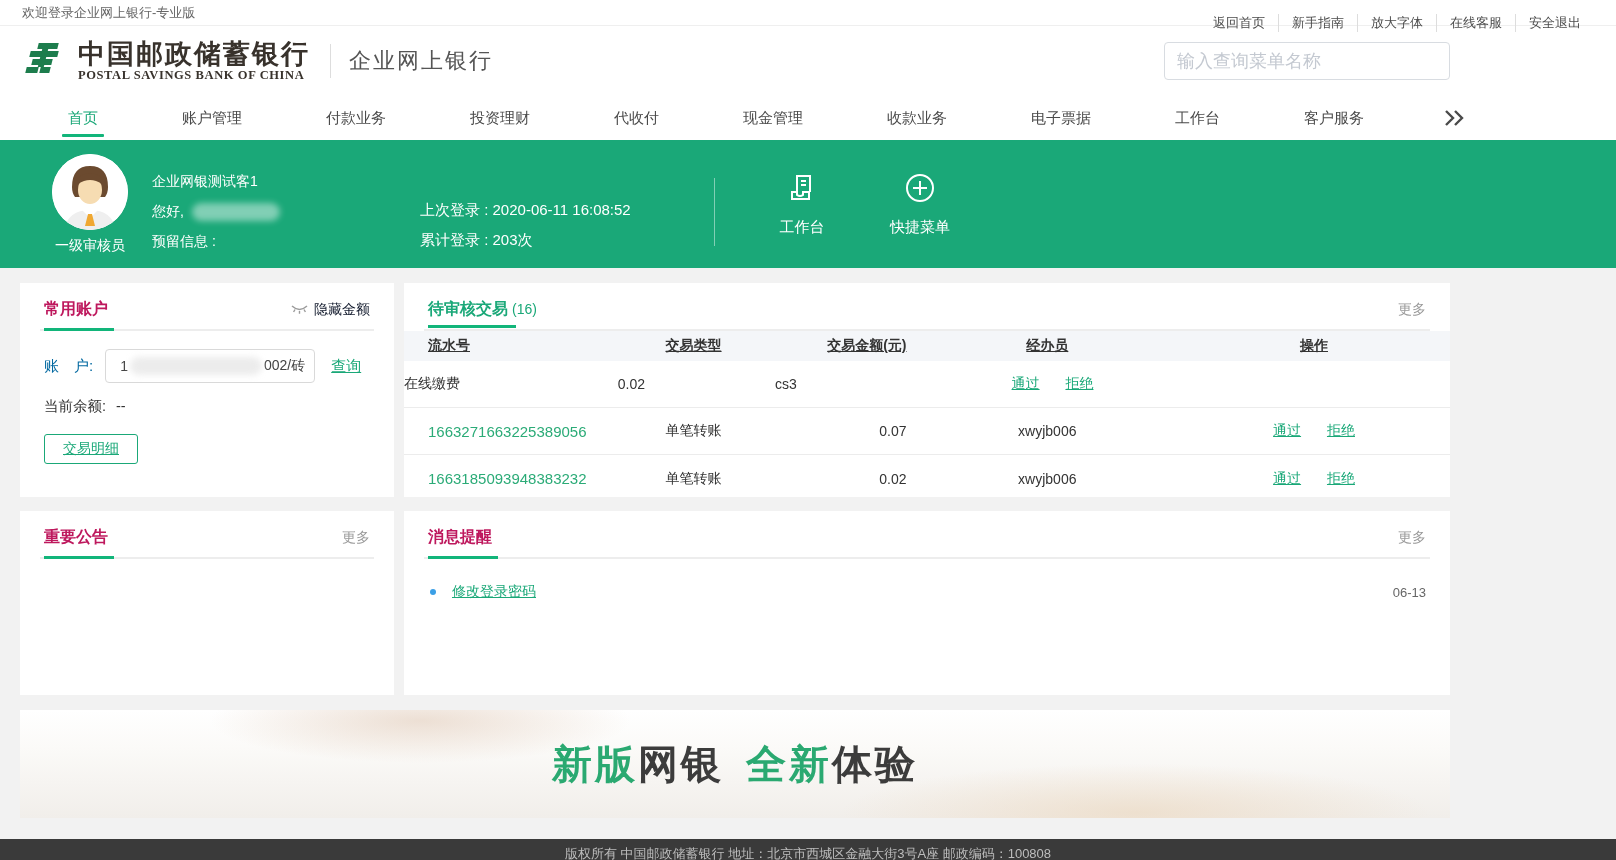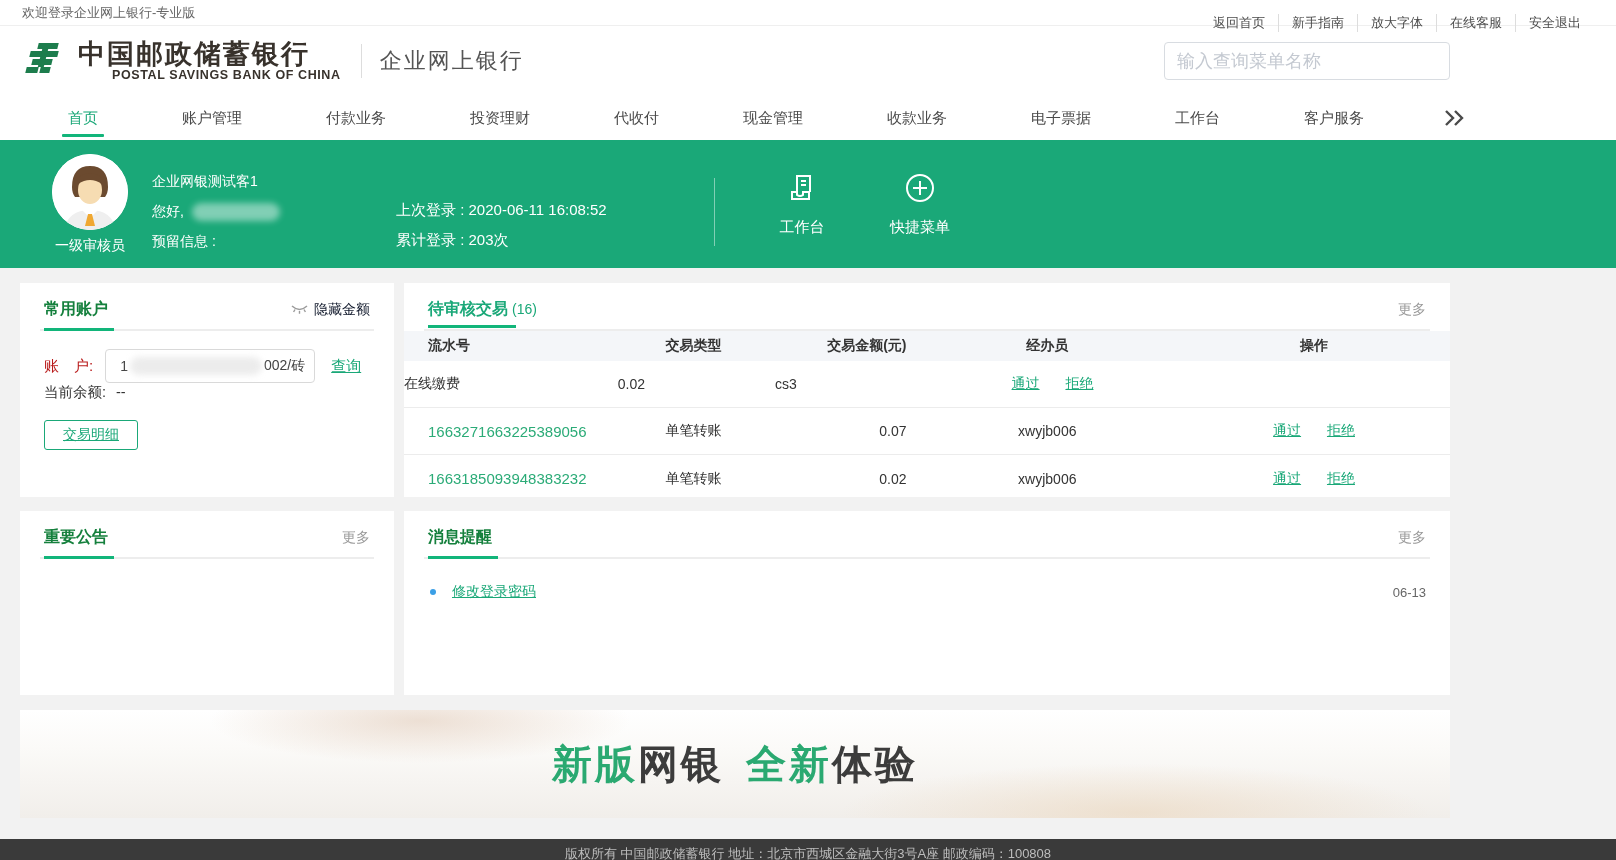--- a/index.html
+++ b/index.html
@@ -14,22 +14,22 @@
   .topbar ul { list-style:none; display:flex; }
   .topbar li { color:#4c4c4c; padding:0 13px; border-left:1px solid #ddd; cursor:pointer;margin-top:20px; }
   .topbar li:first-child { border-left:none; }
 
   
   .header { height:70px; background:#fff; display:flex; align-items:center; padding:0 166px 0 22px; }
   .logo { display:flex; align-items:center; }
   .logo-mark { margin-right:10px; }
   .bank-cn { font-family:"Liberation Serif","DejaVu Serif",serif; font-size:27px; font-weight:bold;
     color:#38322c; letter-spacing:2px; line-height:28px; }
-  .bank-en { font-family:Liberation Sans, sans-serif; font-size:12.5px; font-weight:bold;
-    color:#38322c; letter-spacing:0.6px;margin-left:34px; }
+  .bank-en { font-family:Liberation Serif, serif; font-size:12.5px; font-weight:bold;
+    color:#38322c; letter-spacing:0.6px; }
   .header-div { width:1px; height:34px; background:#ddd; margin:0 18px 0 20px; }
   .product { font-size:22px; color:#555; letter-spacing:2px; }
   .menu-search { margin-left:auto; width:286px; height:38px; border:1px solid #d8dce1; border-radius:4px;
     font-size:18px; padding:0 12px; color:#333; outline:none; background:#fff; }
   .menu-search::placeholder { color:#c4c9d1; }
 
   
   .nav { height:44px; background:#fff; display:flex; align-items:stretch;
     justify-content:space-between; padding:0 150px 0 62px; }
   .nav-item { font-size:15px; color:#4a4a4a; display:flex; align-items:center; position:relative;
@@ -40,61 +40,61 @@
   .nav-expand { display:flex; align-items:center; cursor:pointer; }
 
   
   .banner { height:128px; background:var(--accent); position:relative; color:#fff; }
   .avatar-wrap { position:absolute; left:52px; top:14px; width:76px; text-align:center; }
   .avatar { width:76px; height:76px; border-radius:50%; background:#fff; overflow:hidden; }
   .role { font-size:14px; margin-top:7px; }
   .user-info { position:absolute; left:152px; top:26px; font-size:14px; line-height:30px; }
   .blur-chip { display:inline-block; vertical-align:middle; width:88px; height:18px; margin-left:8px;
     background:rgba(255,255,255,0.45); border-radius:9px; filter:blur(3px); }
-  .login-info { position:absolute; left:396px; top:55px; font-size:15px; line-height:30px; }
+  .login-info { position:absolute; left:420px; top:55px; font-size:15px; line-height:30px; }
   .banner-div { position:absolute; left:714px; top:38px; width:1px; height:68px; background:rgba(255,255,255,0.45); }
   .banner-action { position:absolute; top:30px; width:90px; text-align:center; cursor:pointer; }
   .banner-action .lbl { font-size:15px; margin-top:8px; }
   .ba-work { left:757px; } .ba-quick { left:875px; }
 
   
   .main { width:1430px; margin-left:20px; }
   .row { display:flex; gap:10px; }
   .row1 { margin-top:15px; } .row2 { margin-top:14px; }
   .panel { background:#fff; }
   .p-left { width:374px; } .p-right { width:1046px; }
   .h214 { height:214px; } .h184 { height:184px; }
   .panel-head { display:flex; justify-content:space-between; align-items:center;
     margin:0 20px; padding:16px 4px 9px 4px; border-bottom:2px solid #ededed; position:relative; }
-  .panel-title { font-size:16px; font-weight:bold; color:#15803d; position:relative; }
+  .panel-title { font-size:16px; font-weight:bold; color:#be185d; position:relative; }
   .panel-title::after { content:""; position:absolute; left:0; bottom:-11px; height:3px; width:110%;
     background:var(--underline); }
   .panel-title.green { color:var(--accent); }
   .count { color:var(--accent); font-weight:normal; font-size:14px; margin-left:4px; }
   .more { font-size:14px; color:#999; cursor:pointer; }
   .hide-amt { font-size:14px; color:#0f172a; display:flex; align-items:center; gap:5px; cursor:pointer; }
 
   
   .acct-row { display:flex; align-items:center; margin:18px 20px 0 24px; }
-  .acct-label { font-size:15px; color:#b91c1c; }
+  .acct-label { font-size:15px; color:#0369a1; }
   .acct-input { width:210px; height:34px; border:1px solid #d9d9d9; border-radius:4px; background:#fff;
     margin-left:12px; display:flex; align-items:center; padding:0 6px 0 14px; font-size:14px; color:#444;
     overflow:hidden; white-space:nowrap; cursor:pointer; }
   .acct-blur { display:inline-block; width:132px; height:18px; background:#ececec; border-radius:9px;
     filter:blur(3px); margin:0 2px; flex:0 0 auto; }
   .query-link { margin-left:16px; font-size:15px; color:var(--accent); text-decoration:underline; cursor:pointer; }
-  .bal-row { margin:0 20px 0 24px; font-size:14.5px; color:#333; }
+  .bal-row { margin:14px 20px 0 24px; font-size:14.5px; color:#333; }
   .bal-row .val { margin-left:10px; }
   .detail-btn { margin:18px 0 0 24px; width:94px; height:30px; background:#fff; border:1px solid var(--accent);
     border-radius:3px; color:var(--accent); font-size:14px; cursor:pointer;
     font-family:"Liberation Sans","DejaVu Sans",sans-serif;text-decoration:underline; }
 
   
   .thead { height:30px; background:#f4f6f9; display:flex; align-items:center; font-size:14px;
-    font-weight:bold; color:#333; }
+    font-weight:bold; color:#333;text-decoration:underline; }
   .trow { height:47px; display:flex; align-items:center; font-size:14px; border-bottom:1px solid #ececec; }
   .trow:last-child { border-bottom:none; }
   .c1 { flex:0 0 25%; padding-left:24px; text-align:left; }
   .c2 { flex:0 0 14%; text-align:left; }
   .c3 { flex:0 0 10%; text-align:right; padding-right:10px; }
   .c4 { flex:0 0 25%; text-align:center; }
   .c5 { flex:0 0 26%; text-align:center; }
   .flow-link { color:var(--link); font-size:15px; cursor:pointer; }
   .hl-box { display:inline-block; border:4px solid var(--red); border-radius:5px; padding:7px 16px 7px 9px;
     margin-left:-13px; }

